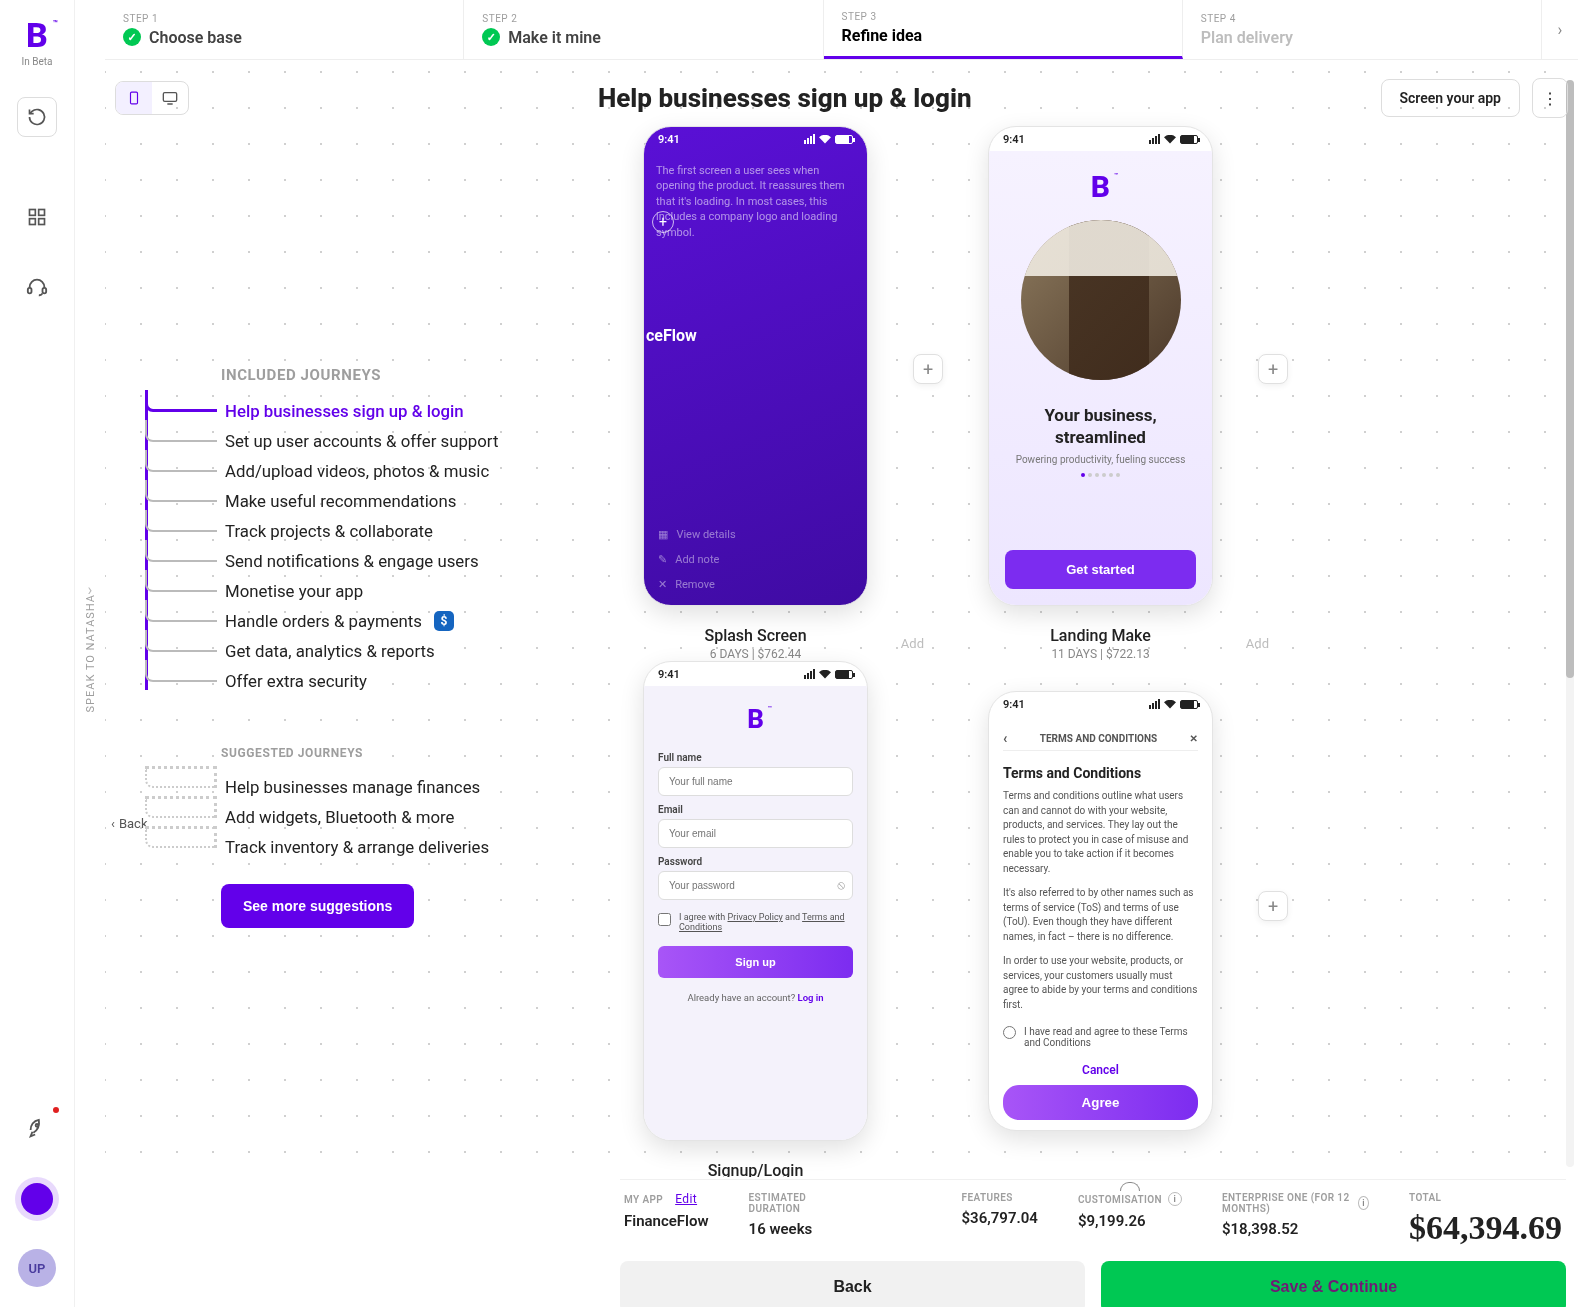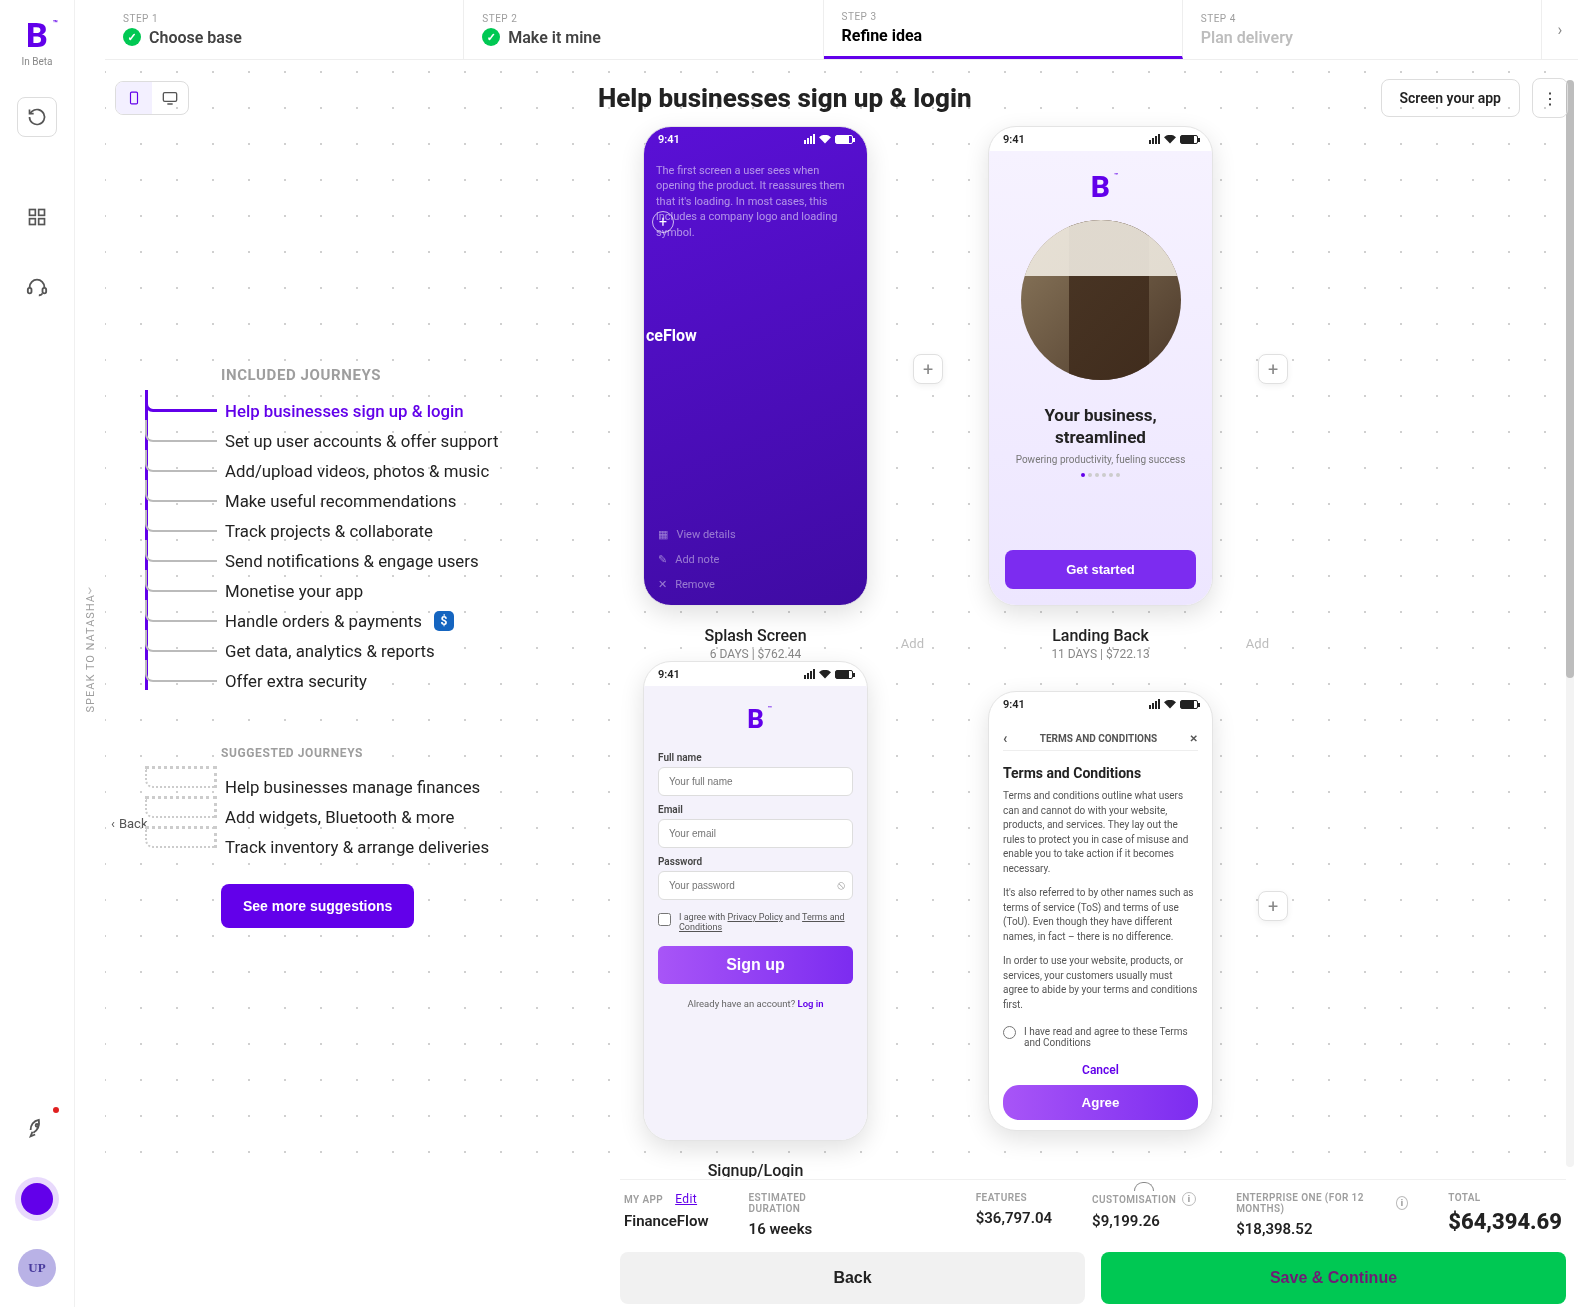--- a/index.html
+++ b/index.html
@@ -5,21 +5,21 @@
 * { box-sizing: border-box; margin: 0; padding: 0; }
 body { font-family: -apple-system, BlinkMacSystemFont, "Segoe UI", Roboto, sans-serif; background: #fff; color: #222; width: 1578px; height: 1307px; overflow: hidden; position: relative; }
 
 
 .left-sidebar { position: absolute; left: 0; top: 0; width: 75px; height: 100%; background: #fff; border-right: 1px solid #f0f0f0; display: flex; flex-direction: column; align-items: center; padding-top: 18px; }
 .logo-b { color: #6200ea; font-size: 34px; font-weight: 800; line-height: 1; position: relative; }
 .logo-b .tm { font-size: 8px; position: absolute; top: 2px; right: -10px; }
 .beta-label { font-size: 10px; color: #888; margin-top: 4px; }
 .side-icon { width: 40px; height: 40px; display: flex; align-items: center; justify-content: center; margin-top: 30px; color: #555; cursor: pointer; border-radius: 8px; }
 .side-icon.undo { border: 1px solid #ddd; }
-.side-bottom { position: absolute; bottom: 20px; display: flex; flex-direction: column; align-items: center; gap: 34px; font-family: Liberation Serif, serif; }
+.side-bottom { position: absolute; bottom: 20px; display: flex; flex-direction: column; align-items: center; gap: 34px; }
 .rocket-badge { position: relative; }
 .rocket-badge .dot { position: absolute; top: -4px; right: -4px; width: 10px; height: 10px; background: #e02020; border-radius: 50%; border: 2px solid #fff; }
 .purple-dot { width: 32px; height: 32px; border-radius: 50%; background: #6200ea; box-shadow: 0 0 0 6px rgba(98,0,234,0.15); }
 .avatar-up { width: 38px; height: 38px; border-radius: 50%; background: #b9b2e6; color: #4a3c9e; display: flex; align-items: center; justify-content: center; font-size: 13px; font-weight: 600; }
 
 
 .speak-tab { position: absolute; left: 75px; top: 0; width: 30px; height: 100%; display: flex; align-items: center; justify-content: center; }
 .speak-text { writing-mode: vertical-rl; transform: rotate(180deg); font-size: 11px; color: #9e9e9e; letter-spacing: 1px; }
 
 
@@ -95,21 +95,21 @@
 
 .form-body { flex:1; padding: 18px 14px 10px; background: #f4f2fb; display:flex; flex-direction:column; overflow:hidden;}
 .form-logo { align-self:center; color:#6200ea; font-size:26px; font-weight:800; position:relative; margin-bottom:10px;}
 .form-logo .tm{font-size:6px;position:absolute;top:0;right:-8px;}
 .form-label { font-size:10px; color:#444; font-weight:600; margin-top:8px; margin-bottom:4px;}
 .form-input { width:100%; border:1px solid #ddd; border-radius:6px; padding:8px 10px; font-size:10px; background:#fff; color:#aaa;}
 .pw-wrap{position:relative;} .eye{position:absolute; right:8px; top:7px; color:#999; font-size:12px;}
 .check-row { display:flex; gap:8px; font-size:9px; color:#555; margin-top:12px; align-items:flex-start;}
 .check-row input{margin-top:1px;}
 .check-row a{color:#555;text-decoration:underline;}
-.signup-btn { width:100%; background: linear-gradient(90deg,#a855f7,#7c2cf0); color:#fff; border:none; padding:10px; border-radius:6px; font-weight:600; font-size:16px; margin-top:14px; cursor:pointer;}
+.signup-btn { width:100%; background: linear-gradient(90deg,#a855f7,#7c2cf0); color:#fff; border:none; padding:10px; border-radius:6px; font-weight:600; font-size:11px; margin-top:14px; cursor:pointer;}
 .already { text-align:center; font-size:9.5px; color:#666; margin-top:14px;}
 .already a{color:#6200ea; font-weight:600; text-decoration:none;}
 
 .tc-body{flex:1;padding:10px 14px;font-size:10px;color:#555;display:flex;flex-direction:column;}
 .tc-header{display:flex;align-items:center;justify-content:space-between;font-weight:700;font-size:10px;padding:4px 0;border-bottom:1px solid #eee;margin-bottom:10px;}
 .tc-header .back{font-size:14px;}
 .tc-title{font-weight:700;font-size:14px;color:#222;margin:4px 0 8px;}
 .tc-body p{margin-bottom:10px;line-height:1.45;}
 .tc-check{display:flex;gap:8px;align-items:flex-start;margin-top:4px;}
 .cancel-link{color:#6200ea;text-align:center;font-weight:600;font-size:12px;margin-top:auto;padding:8px;}
@@ -121,21 +121,21 @@
 .add-link{color:#bdbdbd;font-size:13px;cursor:pointer;}
 .insert-between{position:absolute;top:228px;width:30px;height:30px;border:1px solid #e0e0e0;border-radius:8px;background:#fff;display:flex;align-items:center;justify-content:center;color:#888;font-size:18px;cursor:pointer;box-shadow:0 2px 6px rgba(0,0,0,0.06);z-index:10;}
 
 
 .bottom-bar { position:absolute; left:620px; right:12px; bottom:0; height:128px; background:#fff; border-top:1px solid #f0f0f0; display:flex; flex-direction:column; padding: 12px 0;}
 .summary-row{display:flex;gap:40px;padding:0 4px;}
 .summary-col{display:flex;flex-direction:column;}
 .summary-col .lbl{font-size:10px;color:#9e9e9e;letter-spacing:0.4px;font-weight:600;display:flex;align-items:center;gap:6px;}
 .summary-col .val{font-size:15px;font-weight:600;margin-top:6px;}
 .summary-col.total{margin-left:auto;}
-.summary-col.total .val{font-size:22px;font-weight:800;}
+.summary-col.total .val{font-size:34px;font-weight:800;font-family:Liberation Serif, serif;}
 .edit-link{color:#6200ea;font-weight:400;text-decoration:underline;margin-left:6px;cursor:pointer;font-size:12px;}
 .info-circ{width:14px;height:14px;border:1px solid #bbb;border-radius:50%;display:inline-flex;align-items:center;justify-content:center;font-size:9px;color:#888;}
 .hover-caret{position:relative;} .hover-caret::before{content:'';position:absolute;top:-10px;left:50%;transform:translateX(-50%);width:18px;height:8px;border-top:1px solid #888;border-left:1px solid #888;border-right:1px solid #888;border-top-left-radius:10px;border-top-right-radius:10px;}
 .action-row{display:flex;gap:16px;margin-top:14px;}
 .big-btn{flex:1;height:52px;border:none;border-radius:8px;font-size:16px;font-weight:700;cursor:pointer;}
 .big-btn.back{background:#f1f1f1;color:#222;}
 .big-btn.save{background:#00c853;color:#701a75;}
 
 .scrollbar-fake{position:absolute;right:4px;top:80px;bottom:140px;width:8px;background:#f3f3f3;border-radius:4px;}
 .scrollbar-thumb{position:absolute;left:0;right:0;top:0;height:55%;background:#bdbdbd;border-radius:4px;}
@@ -380,21 +380,21 @@
                 <i></i>
                 <i></i>
                 <i></i>
                 <i></i>
                 <i></i>
               </div>
             <button class="get-started">Get started</button>
           </div>
         </div>
         <div class="screen-caption">
-          <div class="name">Landing Back</div>
+          <div class="name">Landing Make</div>
           <div class="info">11 DAYS | $722.13</div>
         </div>
         <div class="insert-between" style="right:-15px;">+</div>
         <span class="add-link" style="position:absolute;right:4px;top:510px;">Add</span>
       </div>
 
       <div class="screen-col">
         <div class="phone">
           <div class="status-bar">
             <span>9:41</span>

